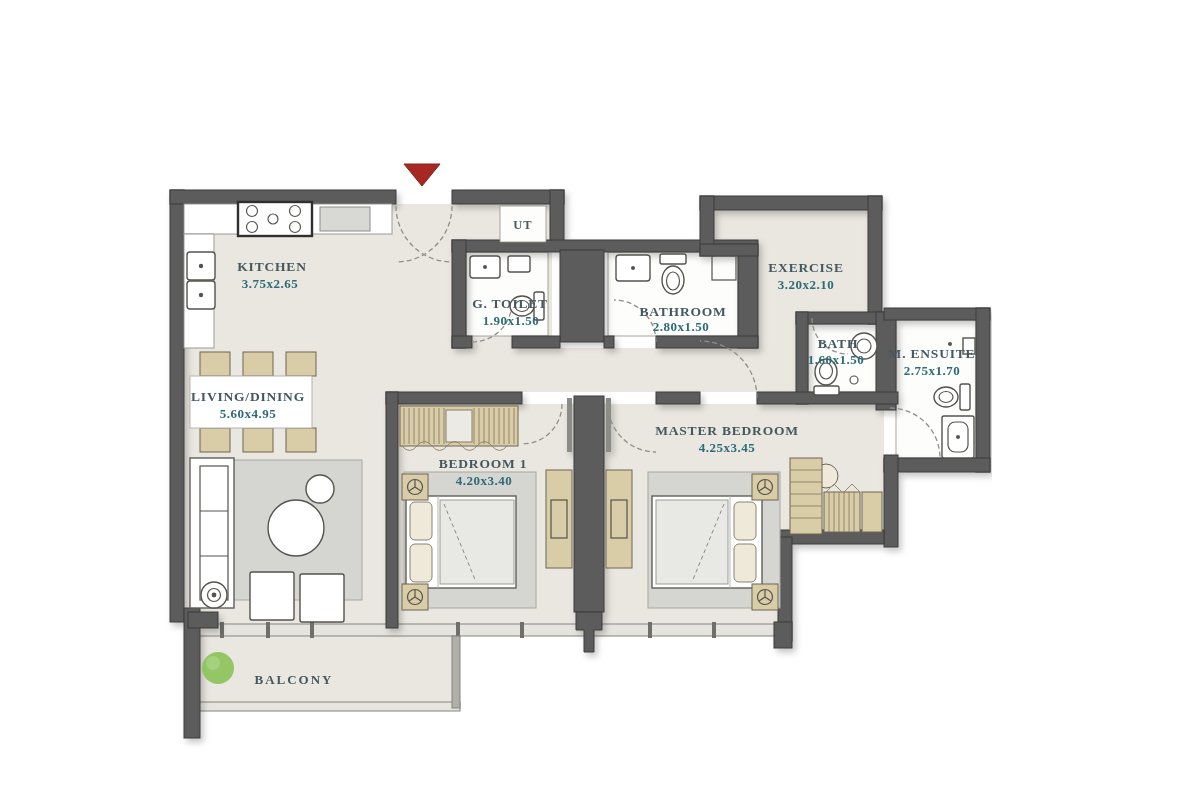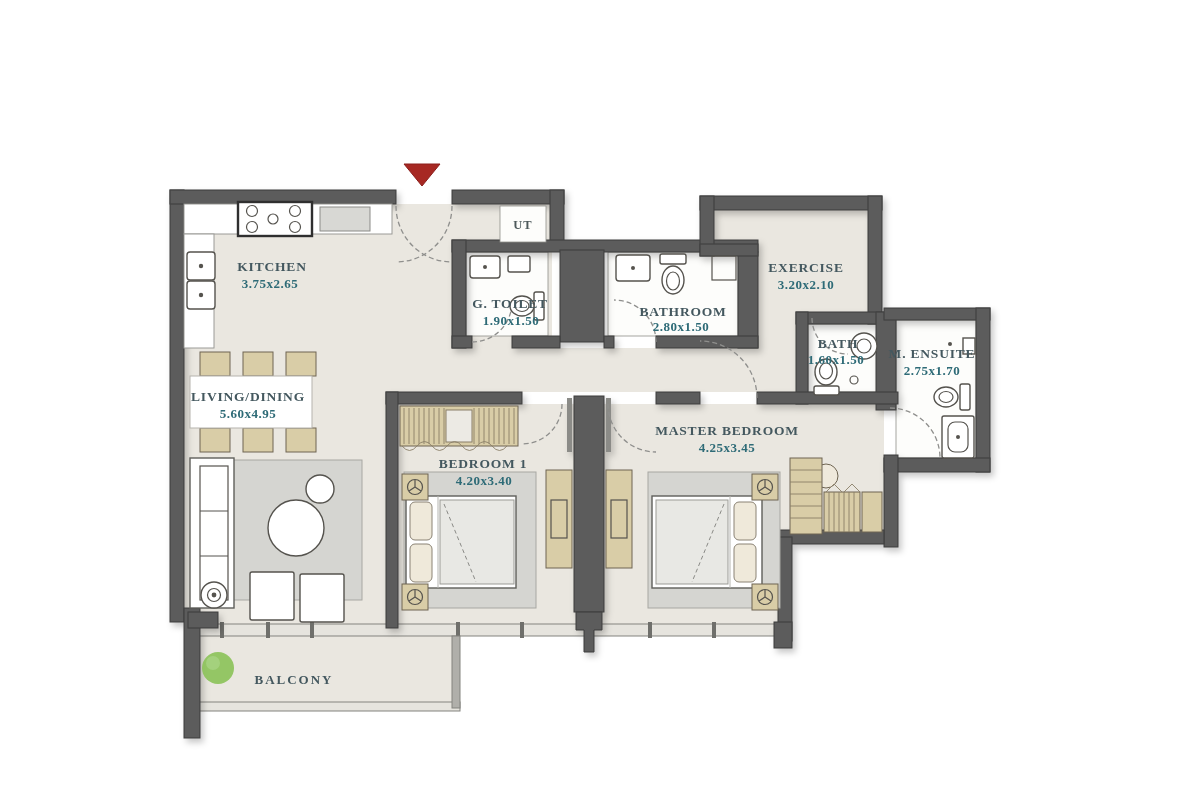--- a/index.html
+++ b/index.html
@@ -1,17 +1,17 @@
 <!DOCTYPE html>
 <html style="--wall: #5b5b5b; --floor: #eae7e0; --wet: #fdfdfb; --label: #44585f; --dims: #2e6b77;"><head>
 <meta charset="utf-8">
 <style>
   html,body{margin:0;padding:0;background:#ffffff;}
   .stage{position:relative;width:992px;height:800px;background:#ffffff;overflow:hidden;
-         font-family:"Liberation Serif","DejaVu Serif",serif;padding-left:18px;}
+         font-family:"Liberation Serif","DejaVu Serif",serif;}
   svg{position:absolute;left:0;top:0;}
   .wall{fill:var(--wall,#5b5b5b);stroke:#3e3e3e;stroke-width:1;}
   .floor{fill:var(--floor,#eae7e0);}
   .wet{fill:var(--wet,#fdfdfb);stroke:#8f8f8b;stroke-width:0.8;}
   .thinwall{fill:#e6e4de;stroke:#83837f;stroke-width:1;}
   .tick{fill:#6f6f6b;}
   .rug{fill:#d5d5d1;stroke:#a7a7a2;stroke-width:1;}
   .tan{fill:#d9cda7;stroke:#6e6452;stroke-width:1;}
   .tanline{stroke:#8a7f68;stroke-width:0.9;fill:none;}
   .fixt{fill:#ffffff;stroke:#55534e;stroke-width:1.4;}

